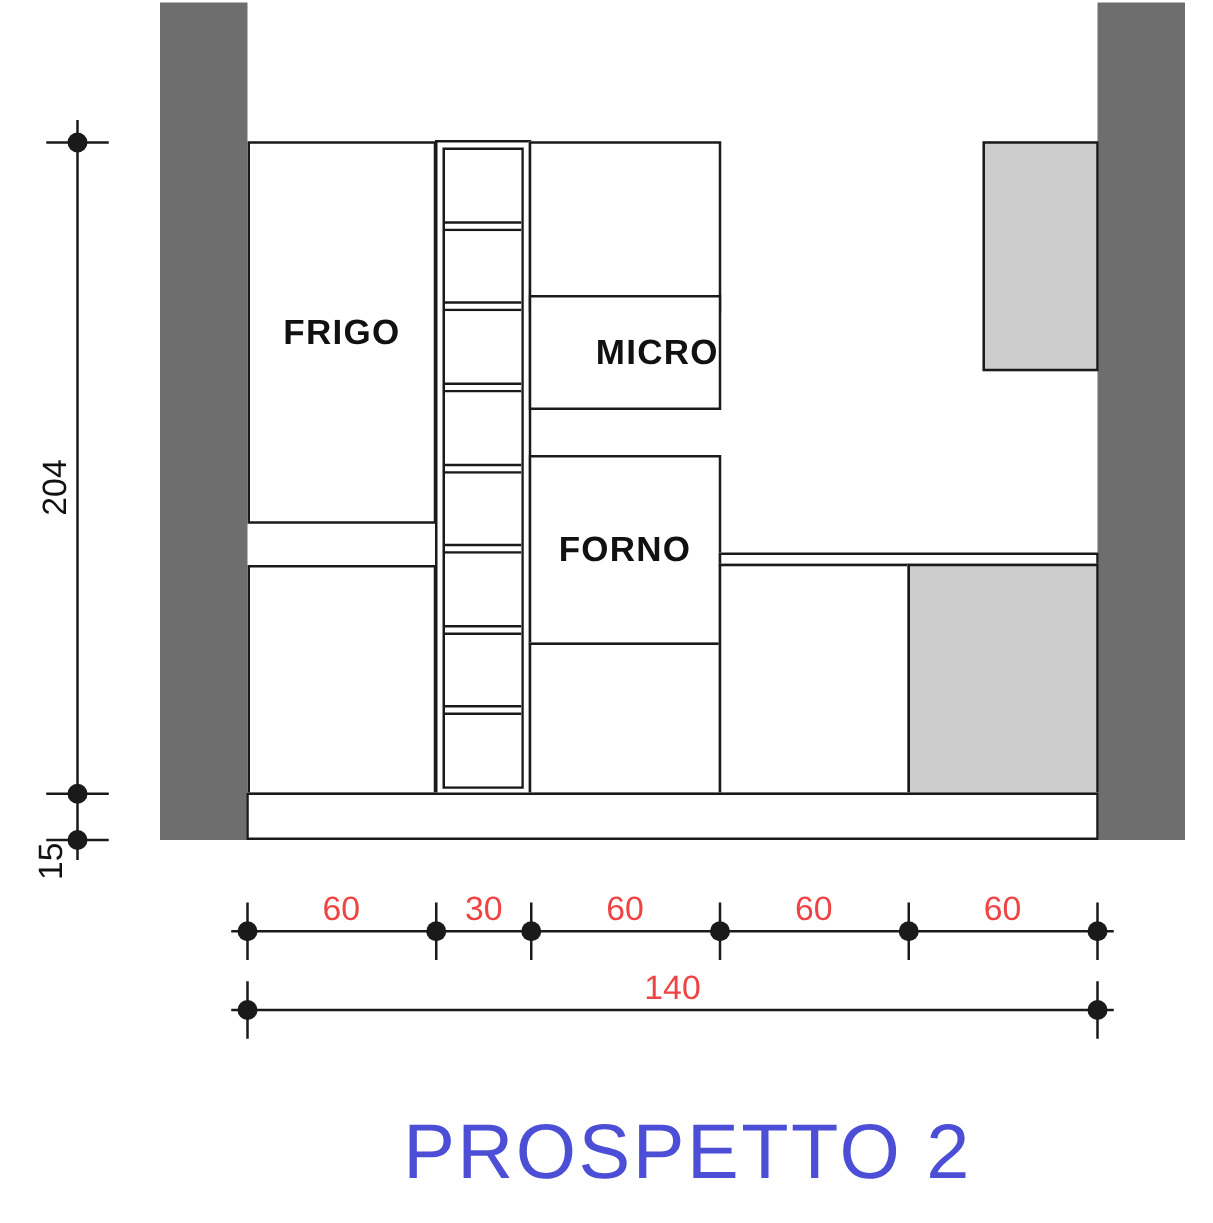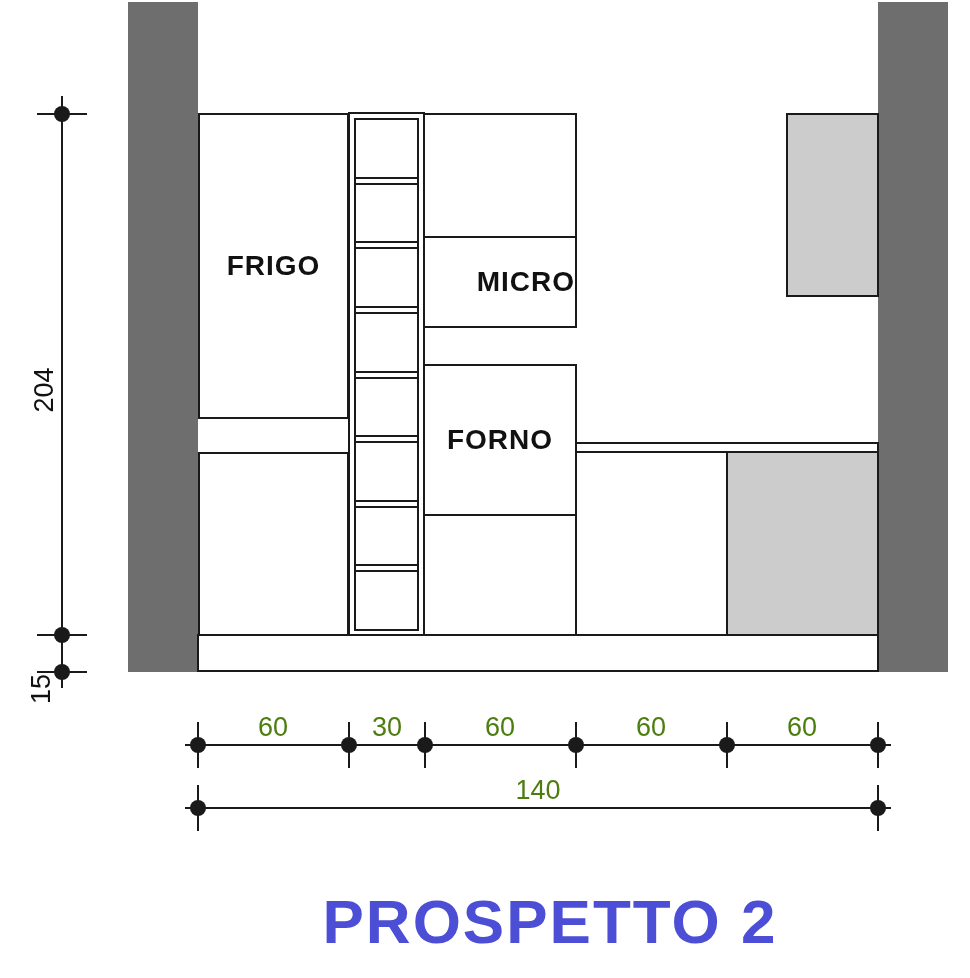--- a/index.html
+++ b/index.html
@@ -49,35 +49,35 @@
     box-sizing:border-box;
     background:#ffffff;
   }
   .dline{position:absolute;background:var(--line,#1a1a1a);}
   .dot{
     position:absolute;width:16px;height:16px;border-radius:50%;
     background:var(--line,#1a1a1a);
   }
   .dim-label{
     position:absolute;
-    font-size:27px;color:#4d7c0f;
+    font-size:27px;color:#ef4444;
     transform:translateX(-50%);
     white-space:nowrap;
   }
   .dim-label-v{
     position:absolute;
     font-size:27px;color:#111;
     transform:translate(-50%,-50%) rotate(-90deg);
     white-space:nowrap;
   }
   .title{
     position:absolute;
     transform:translateX(-50%);
     font-size:62px;
-    font-weight:bold;
+    font-weight:normal;
     letter-spacing:2px;
     white-space:nowrap;
   }
 </style>
 </head>
 <body>
 
 <div class="canvas">
 
   <div class="wall" style="left: 128px; top: 2px; width: 70px; height: 670px; background: rgb(110, 110, 110);"></div>

